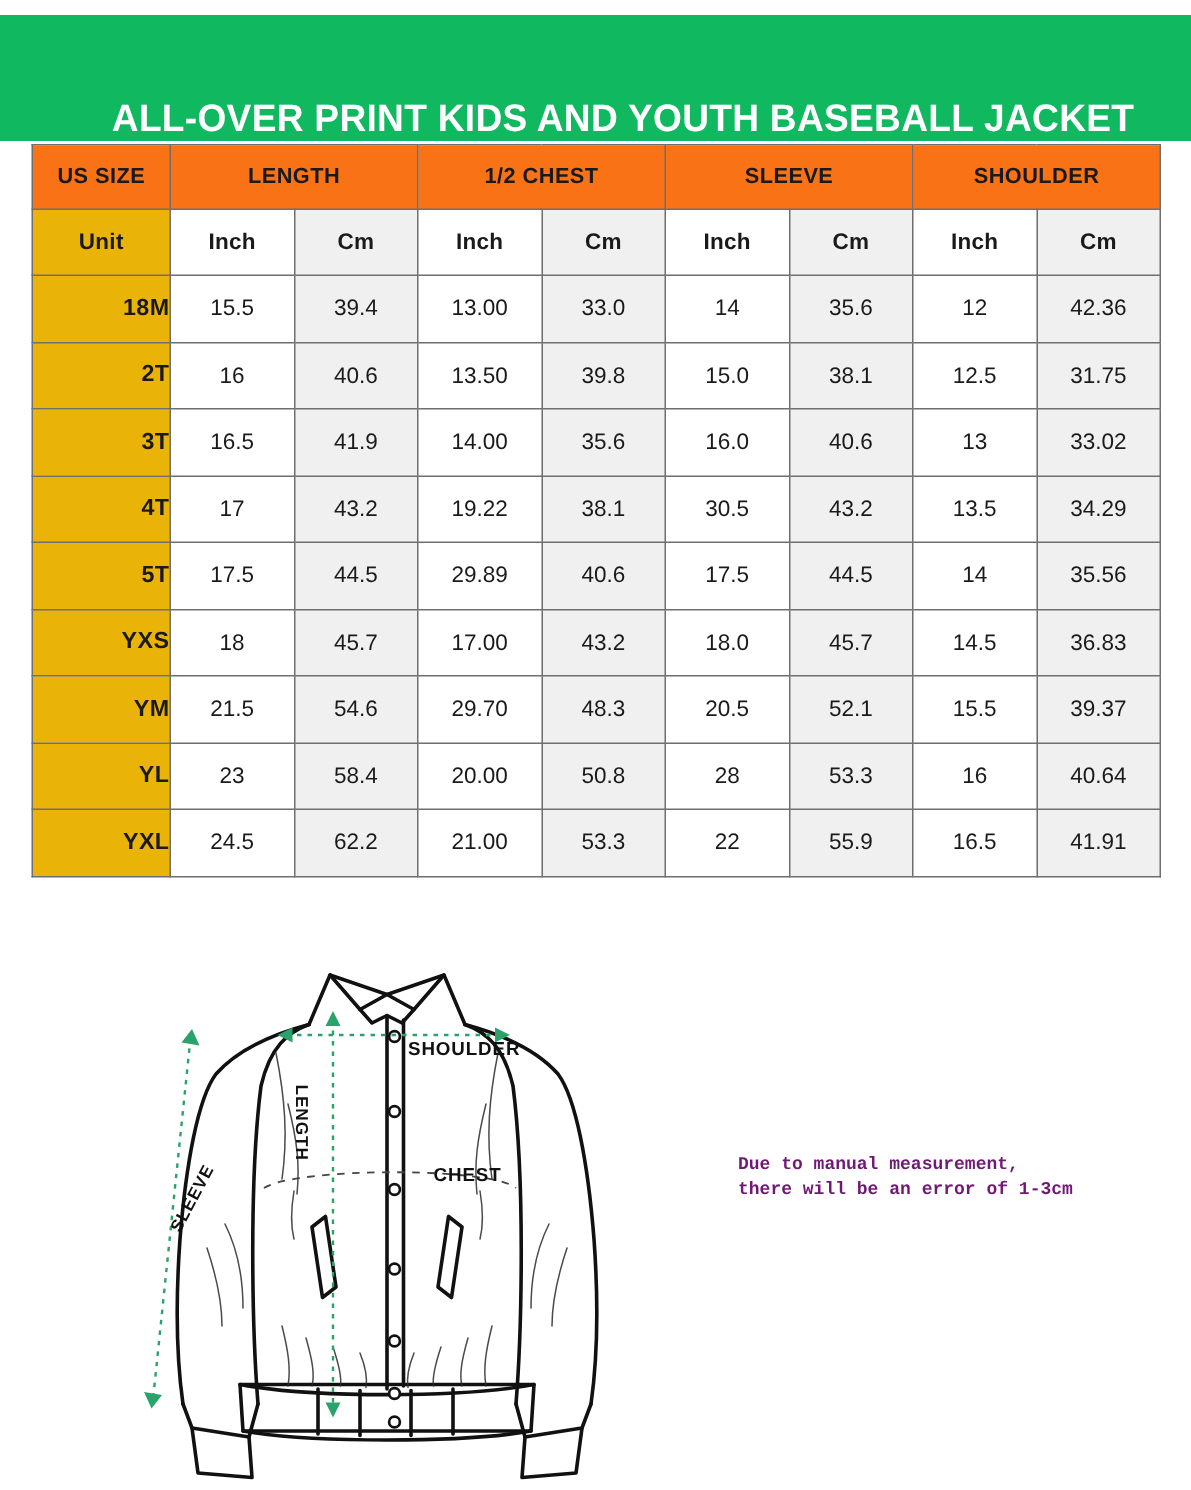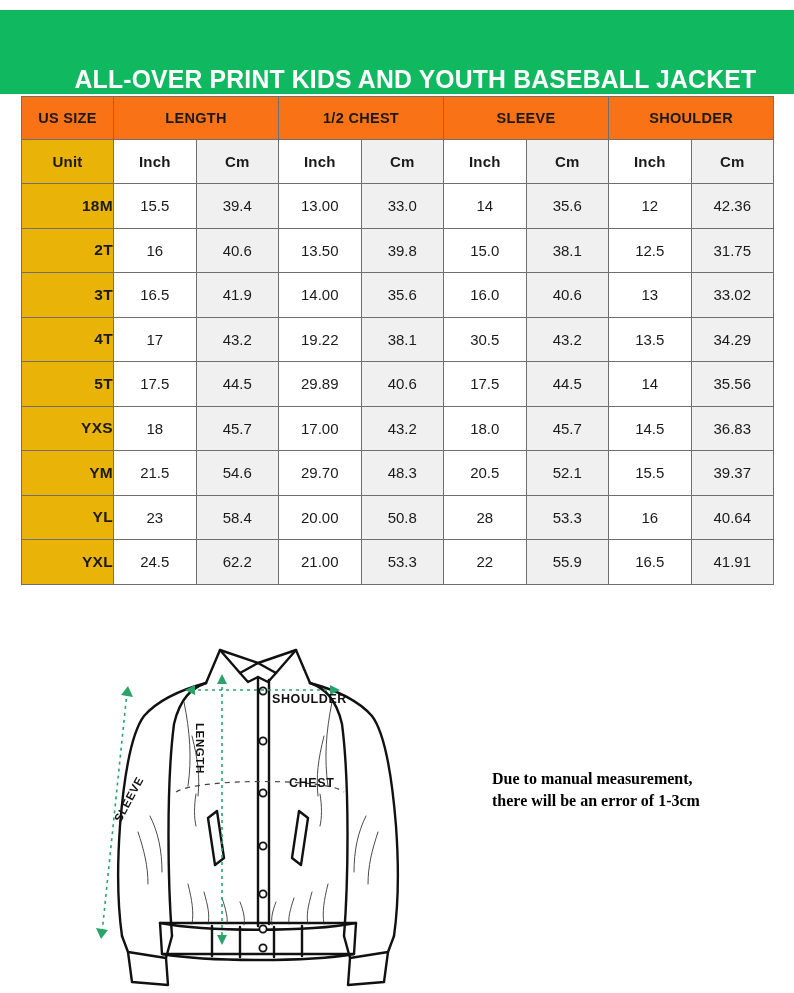--- a/index.html
+++ b/index.html
@@ -140,24 +140,24 @@
     transform: rotate(-62deg);
     transform-origin: left top;
   }
 
   
   .disclaimer {
     position: absolute;
     left: 492px;
     top: 768px;
     width: 290px;
-    color: #000000;
-    font-family: Liberation Serif, serif;
-    font-weight: 700;
-    font-size: 16px;
+    color: #701a75;
+    font-family: Liberation Mono, monospace;
+    font-weight: 700;
+    font-size: 12px;
     line-height: 1.38;
   }
   .disclaimer span { display: block; }
 </style>
 </head>
 <body>
 
 <div id="page">
 
   <div class="banner">

